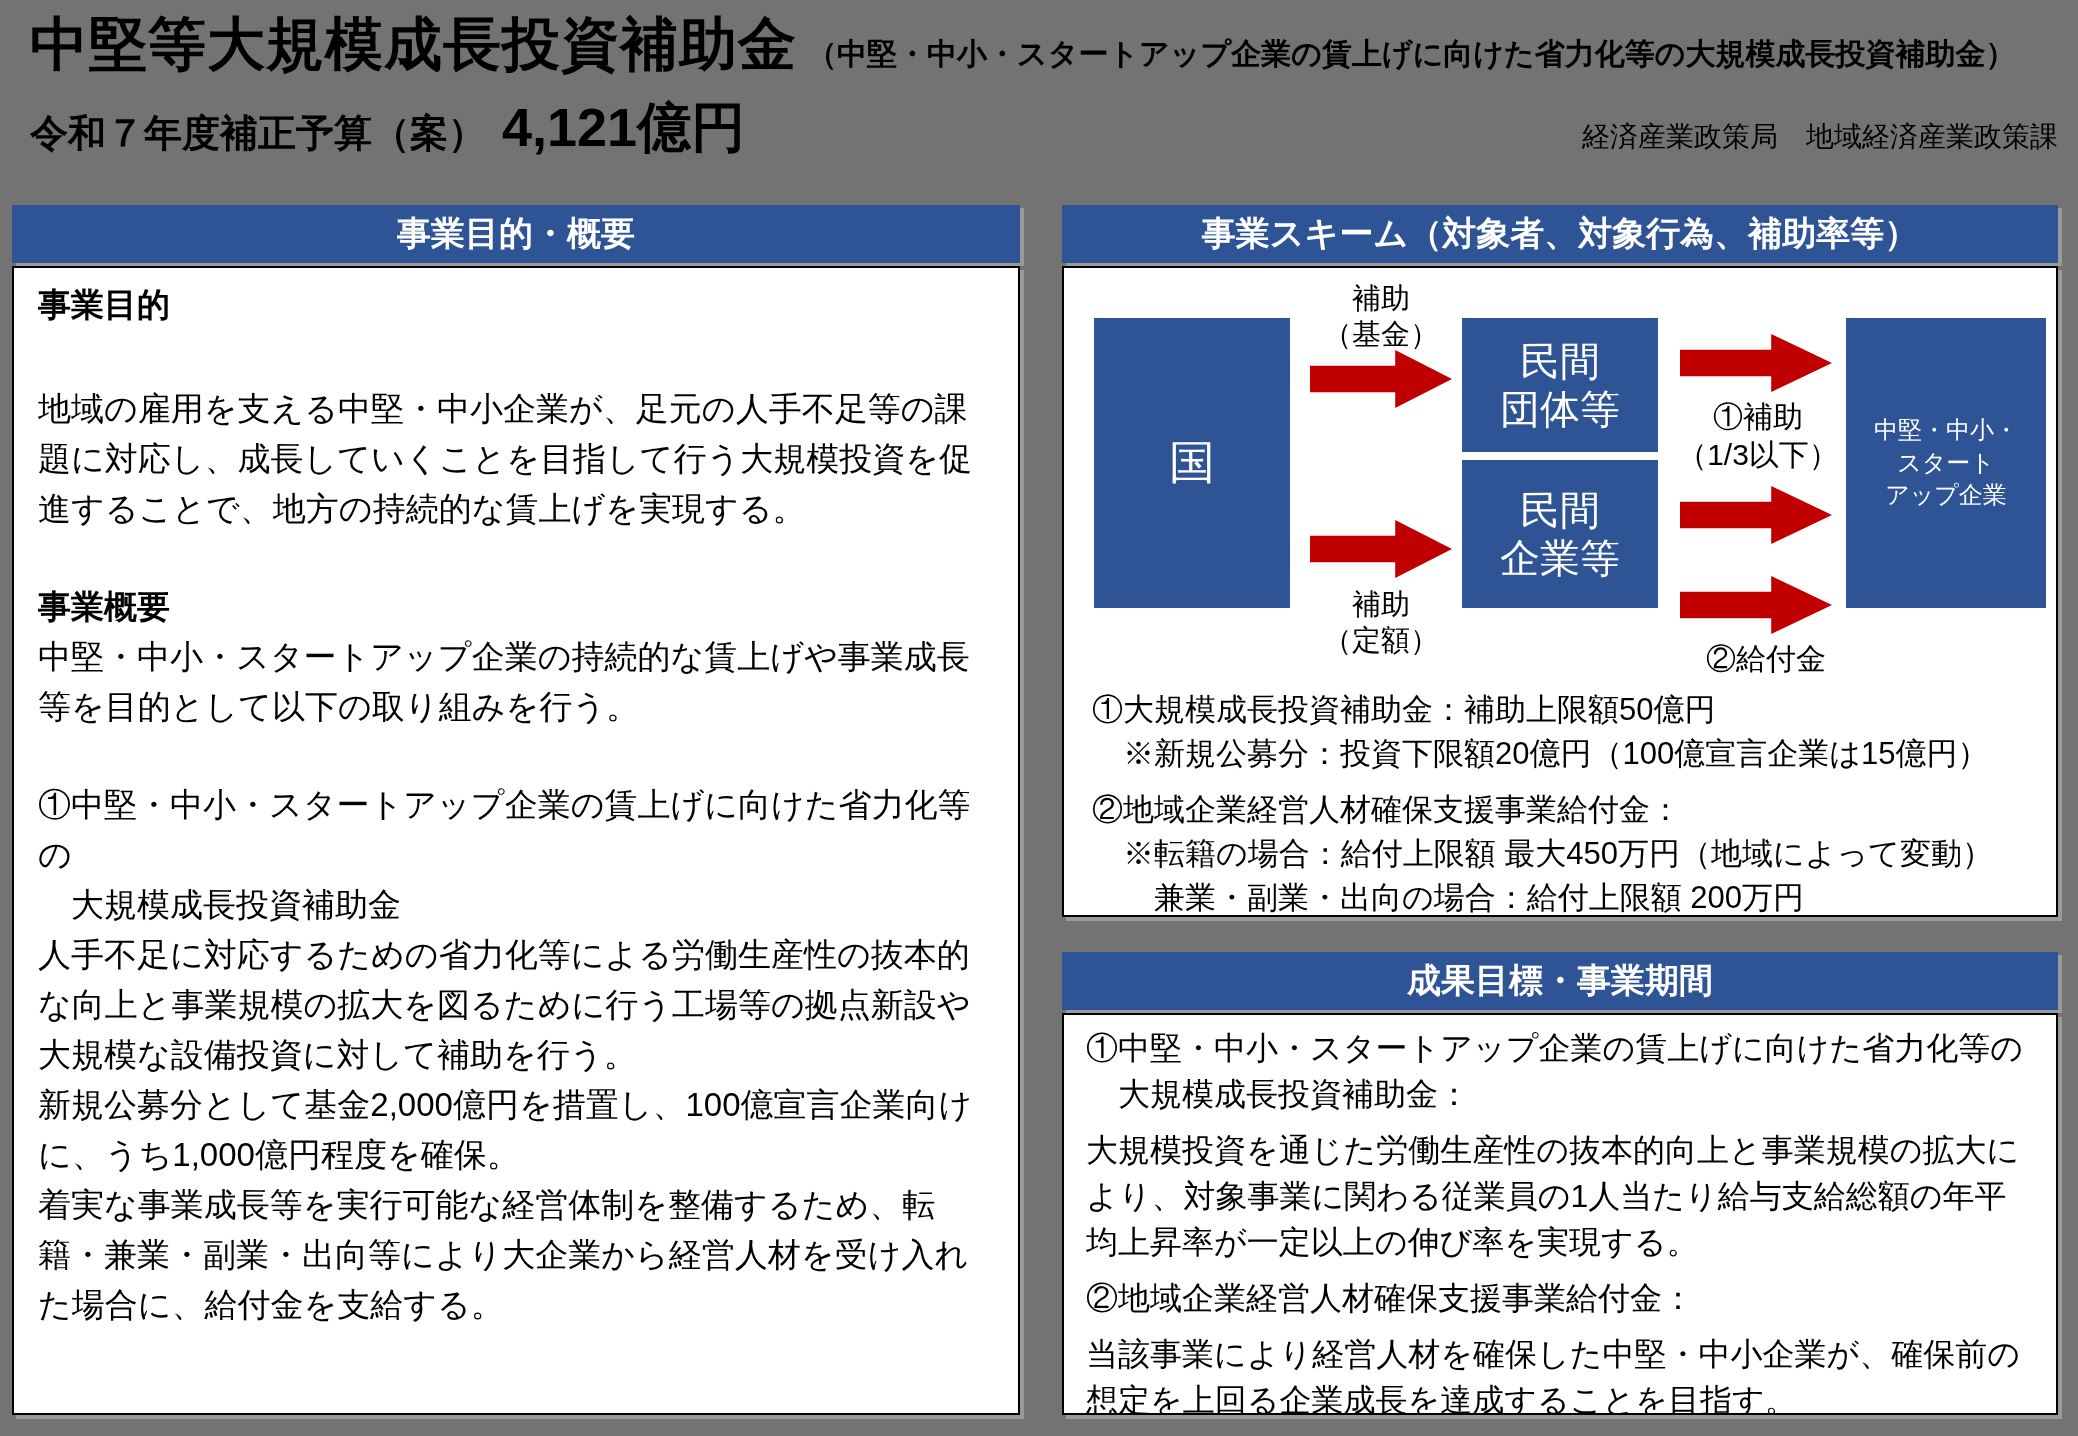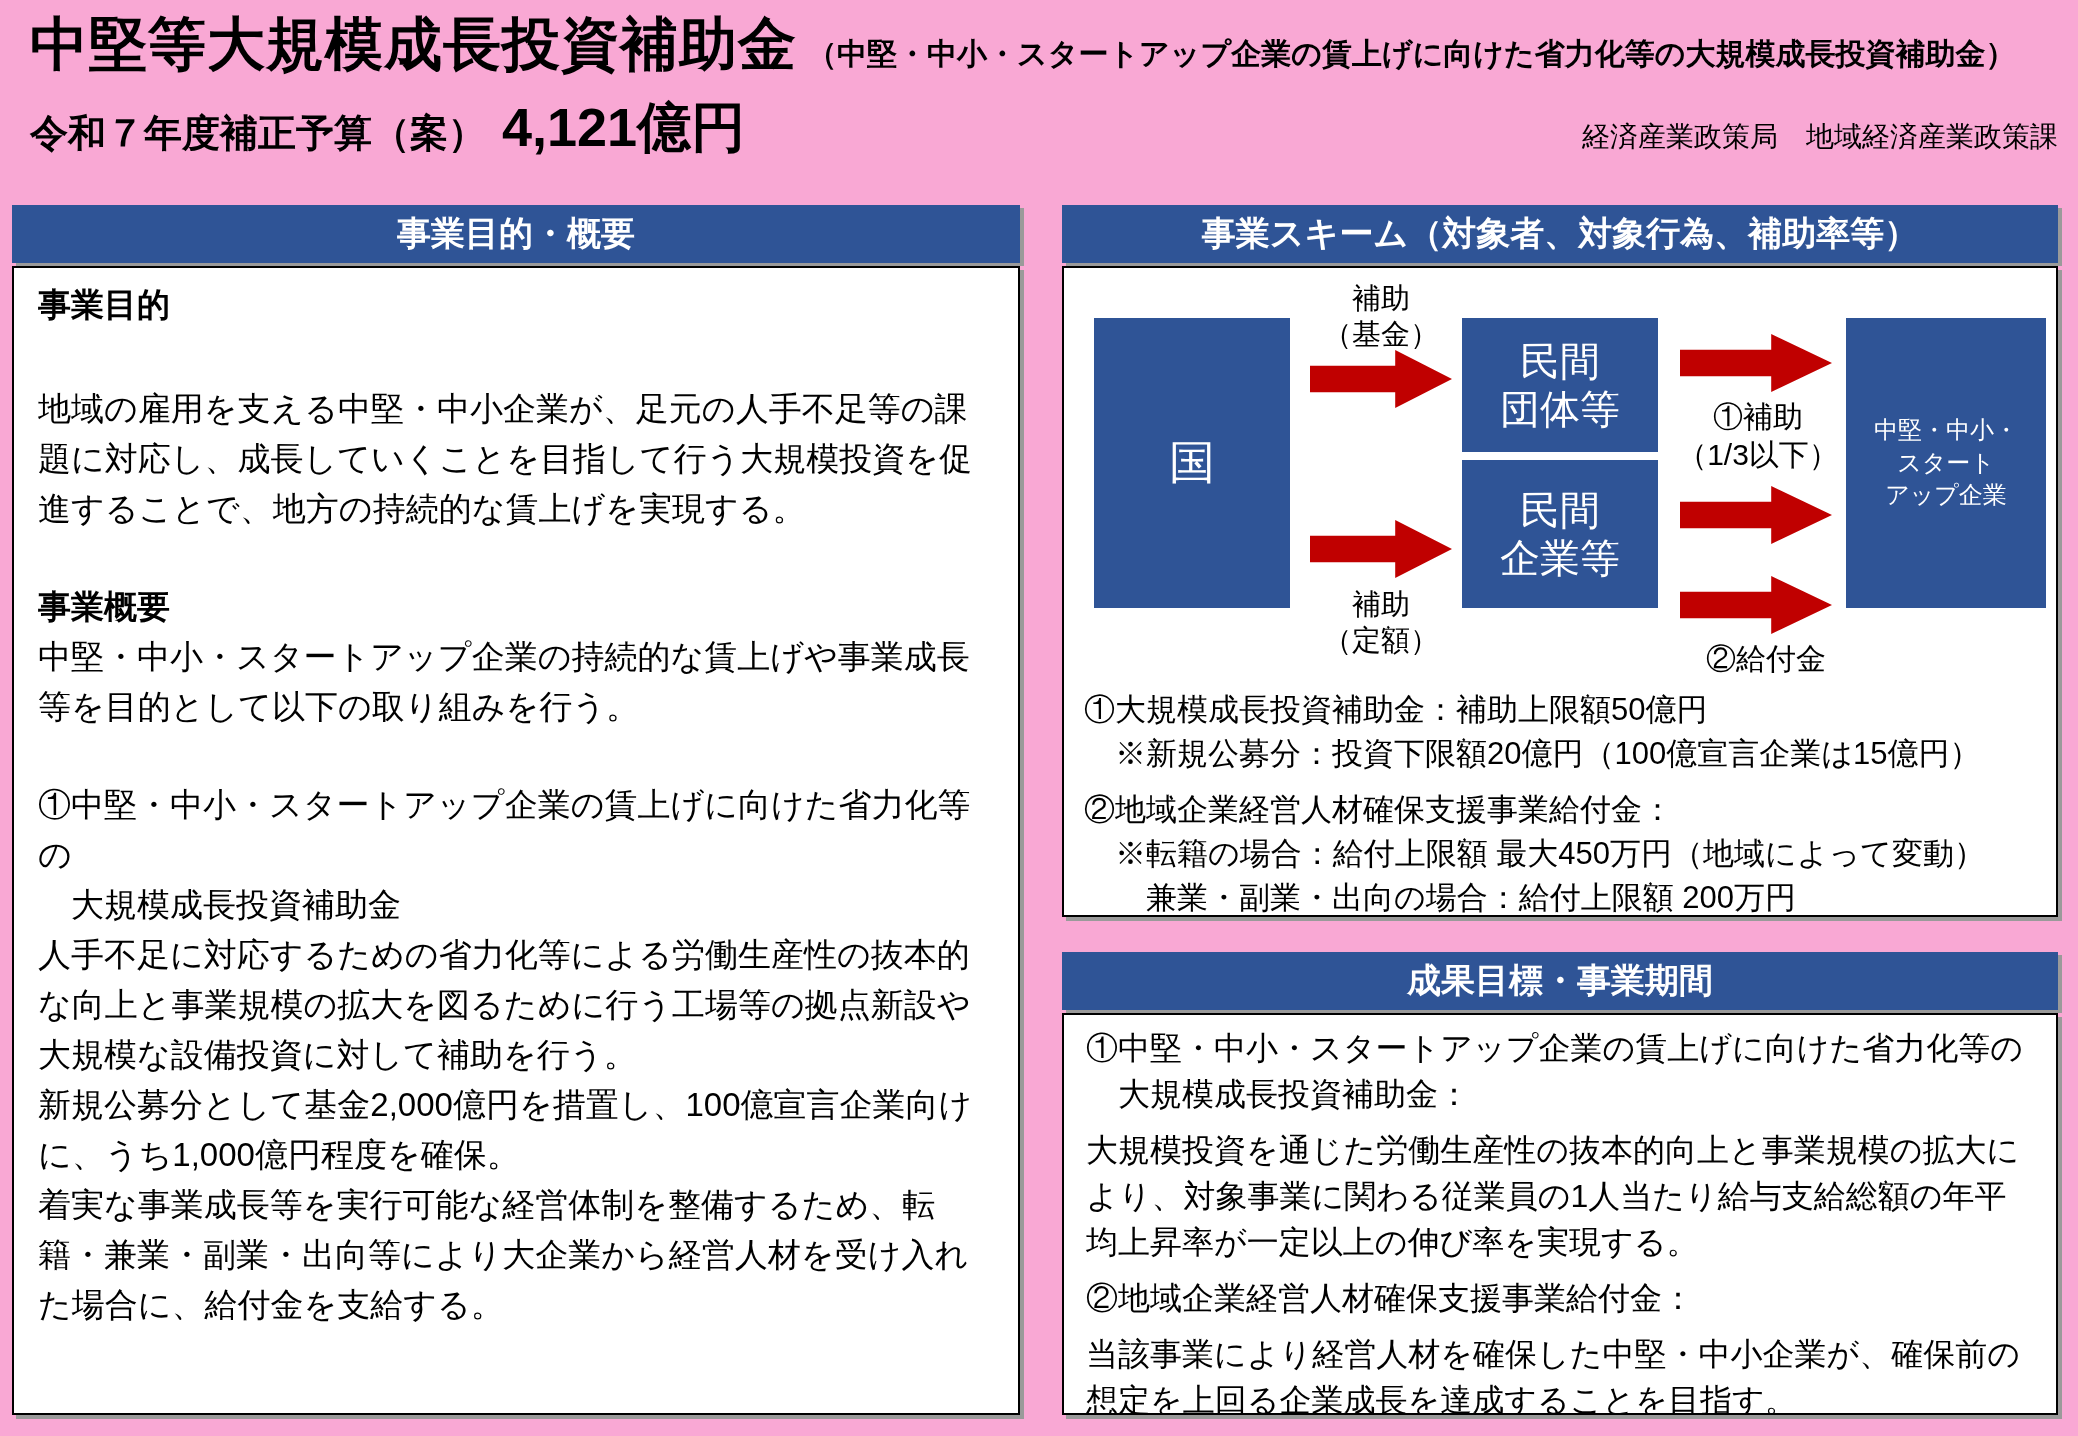--- a/index.html
+++ b/index.html
@@ -1,17 +1,17 @@
 <!DOCTYPE html>
 <html lang="ja"><head>
 <meta charset="utf-8">
 <style>
   html,body { margin:0; padding:0; background:#fff; }
   .page {
-    position:relative; width:2078px; height:1436px; background:#f9a8d4;
+    position:relative; width:2078px; height:1436px; background:#737373;
     font-family:"Liberation Sans", sans-serif; color:#000; overflow:hidden;
   }
 
   
   .title-row { position:absolute; left:30px; top:6px; right:16px;
     display:flex; align-items:baseline; white-space:nowrap; }
   .main-title { font-size:58px; font-weight:bold; letter-spacing:1px; }
   .sub-title  { font-size:30px; font-weight:bold; margin-left:10px; }
 
   .budget-row { position:absolute; left:30px; top:92px; right:20px;
@@ -69,21 +69,21 @@
 
   .flow-label {
     position:absolute; font-size:29px; line-height:1.25; text-align:center;
     white-space:pre-line;
   }
   .label-kikin   { left:232px; top:12px;  width:170px; }
   .label-teigaku { left:232px; top:318px; width:170px; }
   .label-hojo    { left:598px; top:130px; width:192px; font-size:30px; }
   .label-kyufu   { left:606px; top:372px; width:192px; font-size:30px; }
 
-  .scheme-notes { padding:0 20px; }
+  .scheme-notes { padding:0 28px; }
   .scheme-notes .para { font-size:31px; line-height:44px; }
   .note-gap { margin-top:12px; }
 
   
   .goal-panel .panel-body { padding:10px 22px 0 22px; }
   .goal-panel .para { font-size:32px; line-height:46px; }
   .gp-gap { margin-top:10px; }
 </style>
 </head>
 <body>

